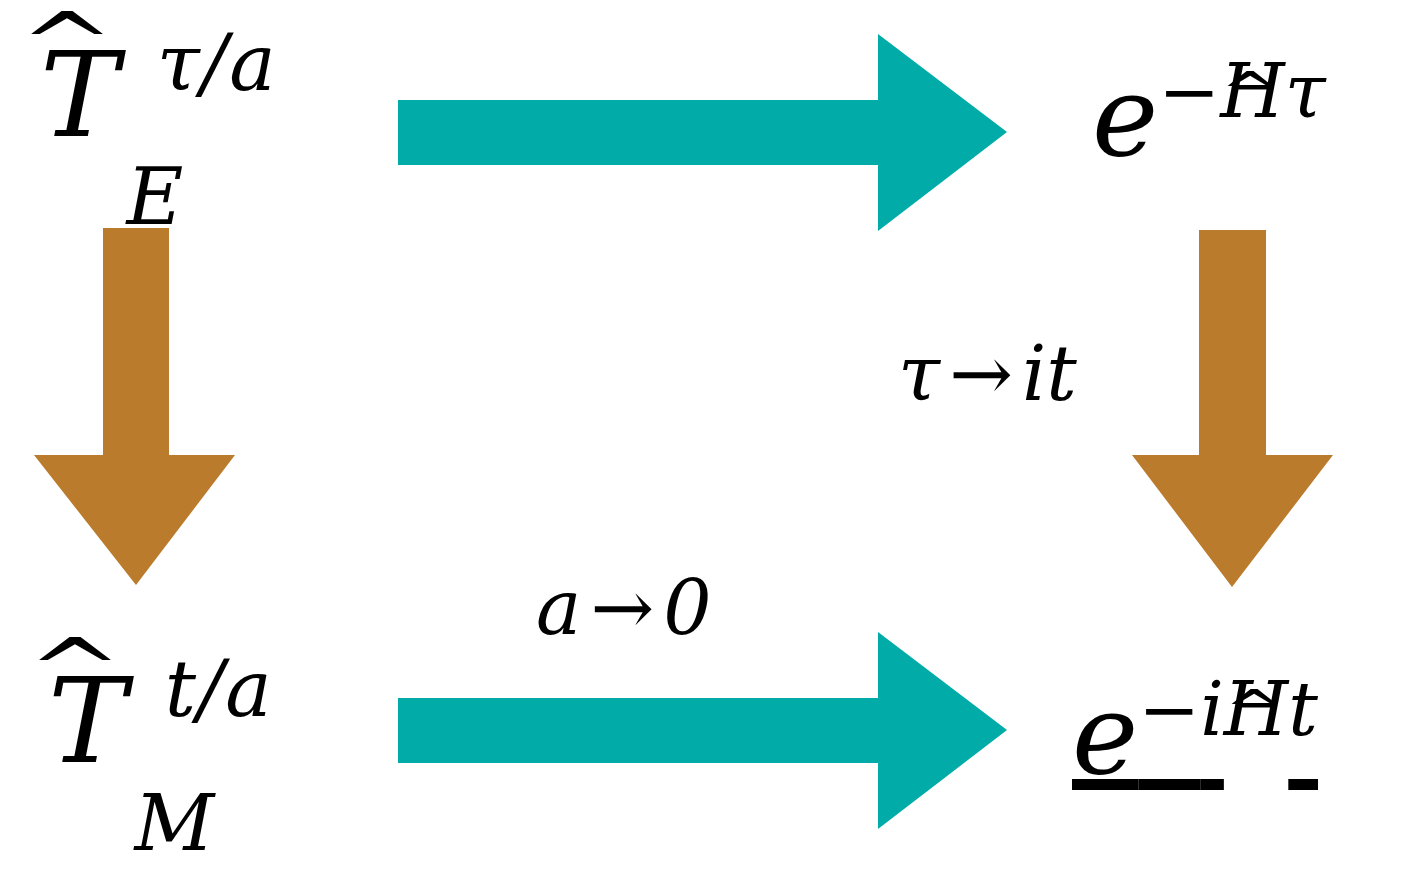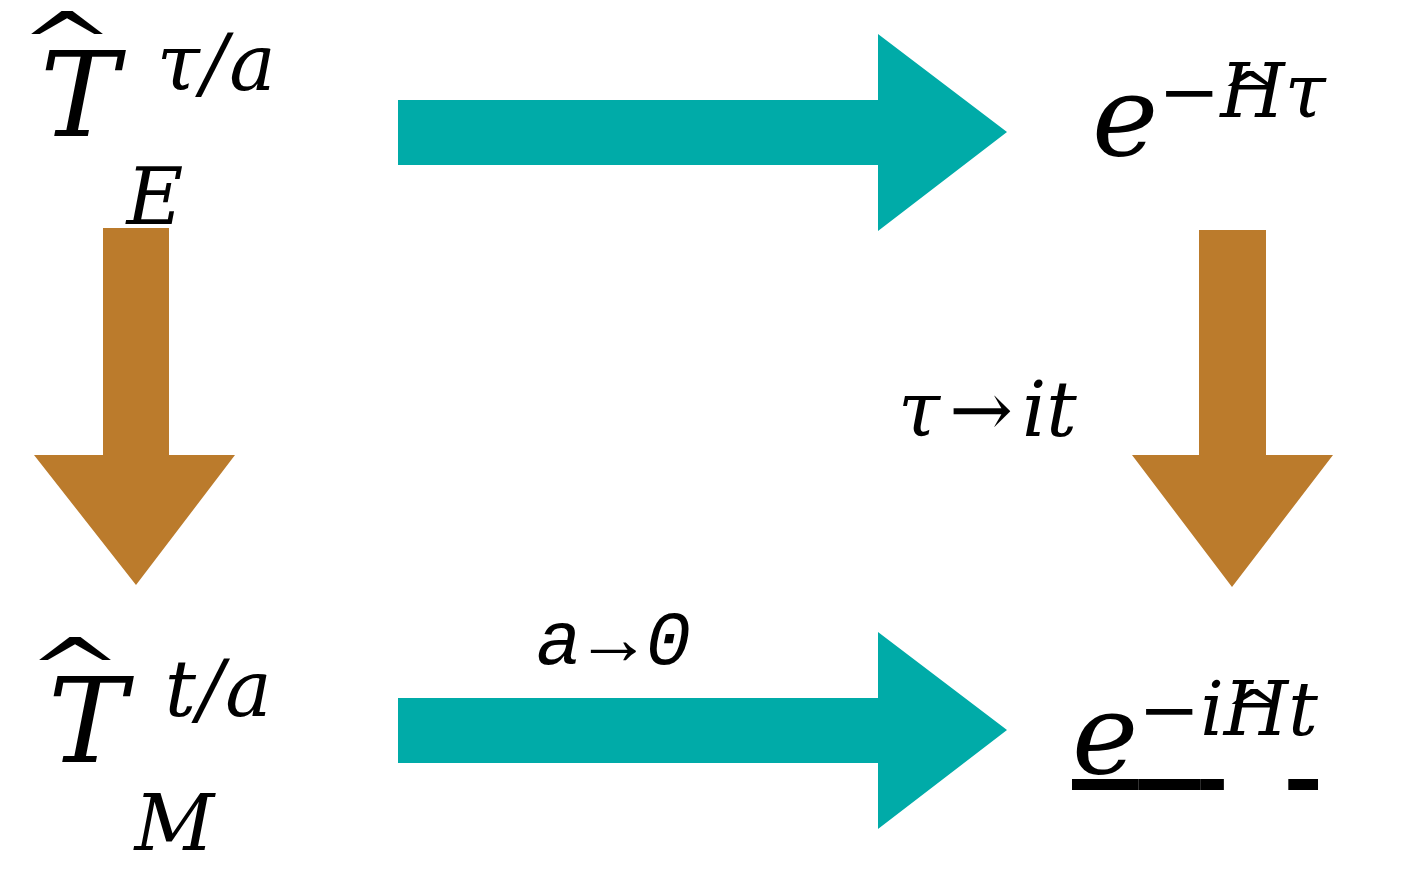--- a/index.html
+++ b/index.html
@@ -96,24 +96,23 @@
   #node-br { left: 1072px; top: 678px; font-size: 112px; text-decoration: underline; }
 
   
   .edge-label {
     position: absolute;
     color: #000000;
     font-family: "DejaVu Serif", "Liberation Serif", serif;
     font-style: italic;
     white-space: nowrap;
     line-height: 1;
-    margin-top: 36px;
   }
   #label-tau-it { left: 898px; top: 336px; font-size: 76px; }
-  #label-a-zero { left: 536px; top: 570px; font-size: 76px; font-family: Liberation Mono, monospace; }
+  #label-a-zero { left: 536px; top: 570px; font-size: 76px; }
   .arrowglyph {
     font-style: normal;
     padding: 0 0.12em;
   }
 
   
   .blockarrow {
     position: absolute;
     display: block;
   }

